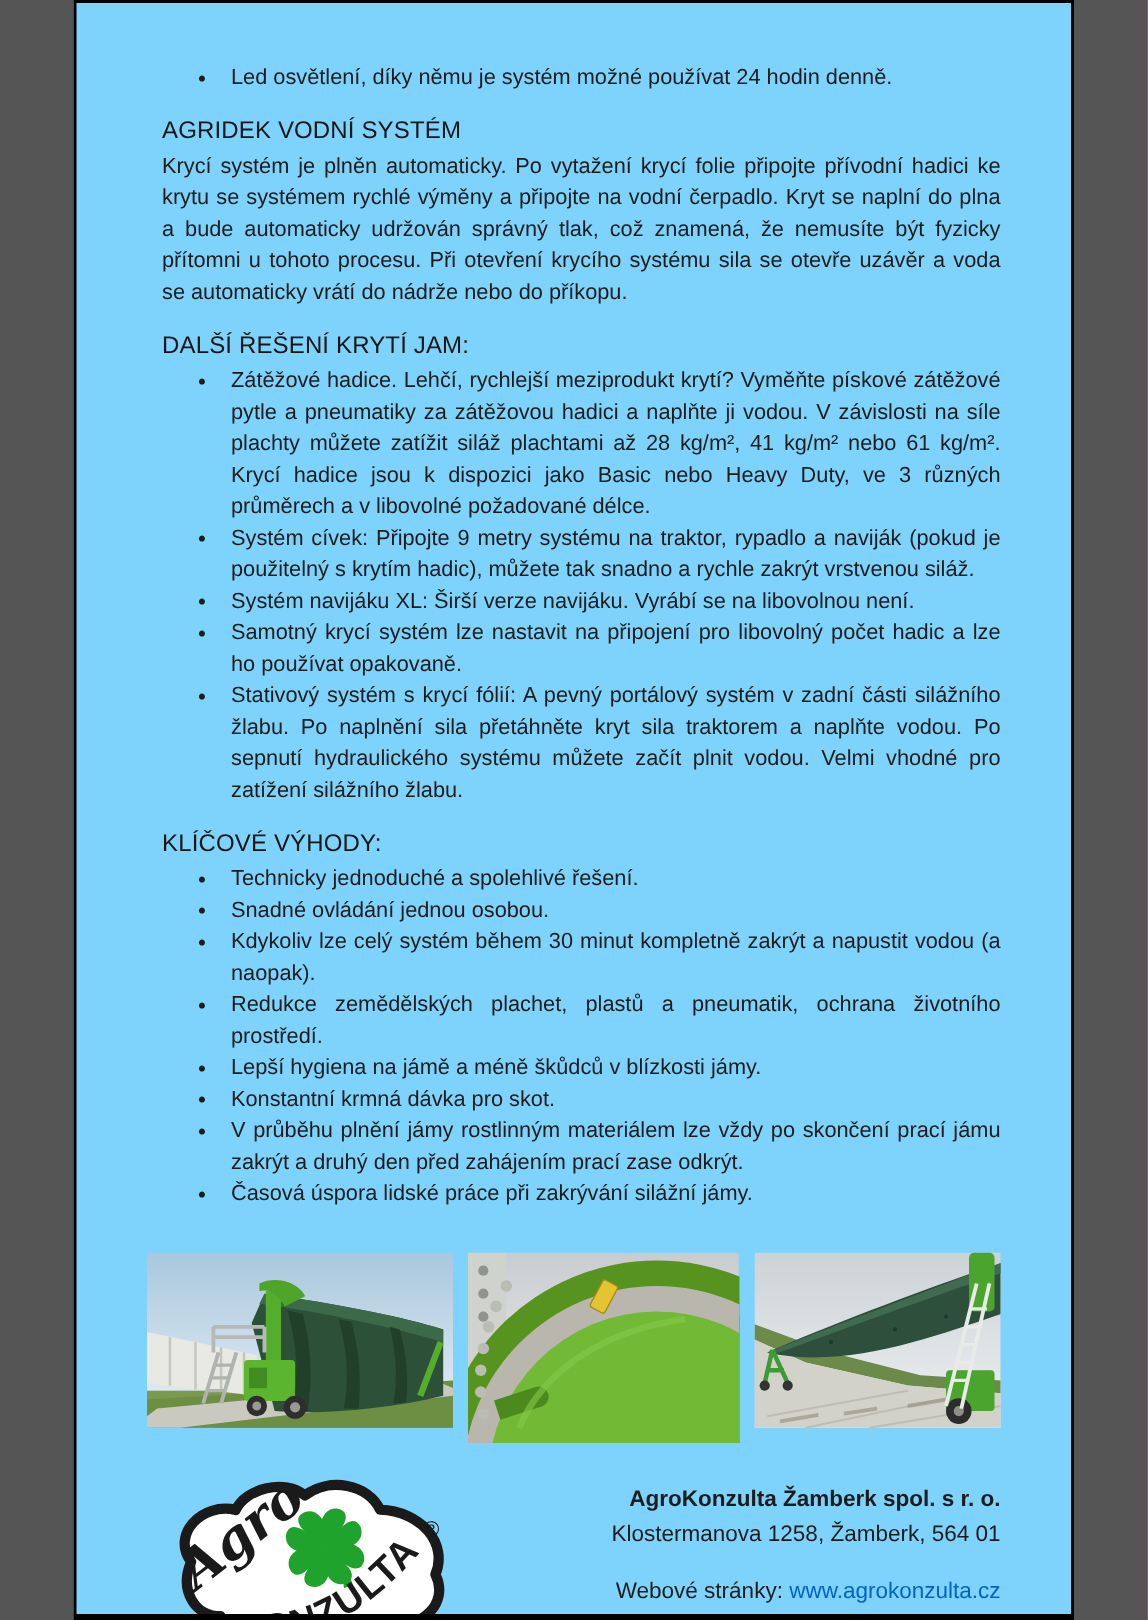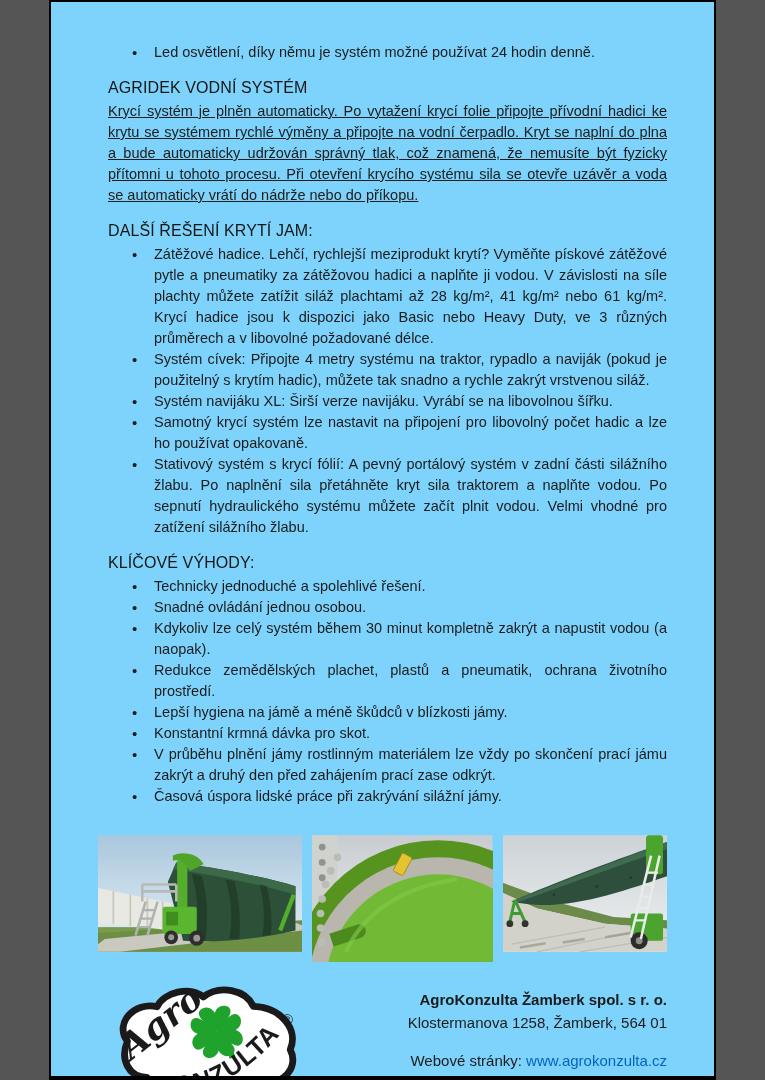--- a/index.html
+++ b/index.html
@@ -9,21 +9,21 @@
     box-sizing:border-box;
     margin:0 auto;
     background:#7dd3fc;
     border:2px solid #000;
     border-bottom-width:4px;
     font-family:"Liberation Sans", sans-serif;
     color:#1c1c1c;
     overflow:hidden;
   }
   .content { padding:40px 47px 0 57px; font-size:14.5px; line-height:21px; }
-  .para { margin:2px 0 0; text-align:justify;text-decoration:underline; }
+  .para { margin:2px 0 0; text-align:justify; }
   h3.sec-heading {
     font-size:16px; font-weight:normal; color:#161616;
     margin:14px 0 3px; letter-spacing:0.1px;
   }
   ul.bullets { list-style:none; margin:0; padding:0; }
   ul.bullets li {
     position:relative;
     padding-left:46px;
     margin:0;
     text-align:justify;
@@ -68,22 +68,22 @@
     <ul class="bullets intro-list">
       <li>Led osvětlení, díky němu je systém možné používat 24 hodin denně.</li>
     </ul>
 
     <h3 class="sec-heading">AGRIDEK VODNÍ SYSTÉM</h3>
     <p class="para">Krycí systém je plněn automaticky.  Po vytažení krycí folie připojte přívodní hadici ke krytu se systémem rychlé výměny a připojte na vodní čerpadlo. Kryt se naplní do plna a bude automaticky udržován správný tlak, což znamená, že nemusíte být fyzicky přítomni u tohoto procesu. Při otevření krycího systému sila se otevře uzávěr a voda se automaticky vrátí do nádrže nebo do příkopu.</p>
 
     <h3 class="sec-heading">DALŠÍ ŘEŠENÍ KRYTÍ JAM:</h3>
     <ul class="bullets">
       <li>Zátěžové hadice. Lehčí, rychlejší meziprodukt krytí? Vyměňte pískové zátěžové pytle a pneumatiky za zátěžovou hadici a naplňte ji vodou. V závislosti na síle plachty můžete zatížit siláž plachtami až 28 kg/m², 41 kg/m² nebo 61 kg/m². Krycí hadice jsou k dispozici jako Basic nebo Heavy Duty, ve 3 různých průměrech a v libovolné požadované délce.</li>
-      <li>Systém cívek: Připojte 4 metry systému na traktor, rypadlo a naviják (pokud je použitelný s krytím hadic), můžete tak snadno a rychle zakrýt vrstvenou siláž.</li>
-      <li>Systém navijáku XL: Širší verze navijáku. Vyrábí se na libovolnou šířku.</li>
+      <li>Systém cívek: Připojte 9 metry systému na traktor, rypadlo a naviják (pokud je použitelný s krytím hadic), můžete tak snadno a rychle zakrýt vrstvenou siláž.</li>
+      <li>Systém navijáku XL: Širší verze navijáku. Vyrábí se na libovolnou není.</li>
       <li>Samotný krycí systém lze nastavit na připojení pro libovolný počet hadic a lze ho používat opakovaně.</li>
       <li>Stativový systém s krycí fólií: A pevný portálový systém v zadní části silážního žlabu. Po naplnění sila přetáhněte kryt sila traktorem a naplňte vodou. Po sepnutí hydraulického systému můžete začít plnit vodou. Velmi vhodné pro zatížení silážního žlabu.</li>
     </ul>
 
     <h3 class="sec-heading">KLÍČOVÉ VÝHODY:</h3>
     <ul class="bullets">
       <li>Technicky jednoduché a spolehlivé řešení.</li>
       <li>Snadné ovládání jednou osobou.</li>
       <li>Kdykoliv lze celý systém během 30 minut kompletně zakrýt a napustit vodou (a naopak).</li>
       <li>Redukce zemědělských plachet, plastů a pneumatik, ochrana životního prostředí.</li>

